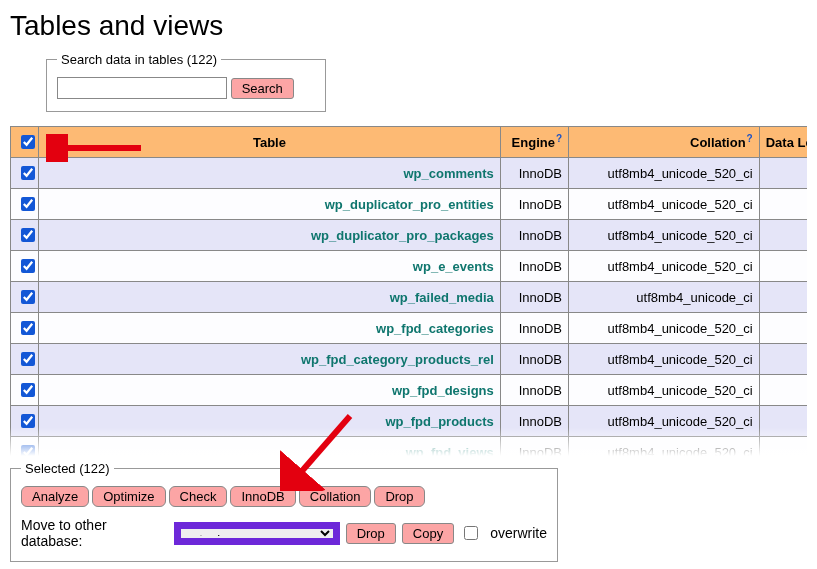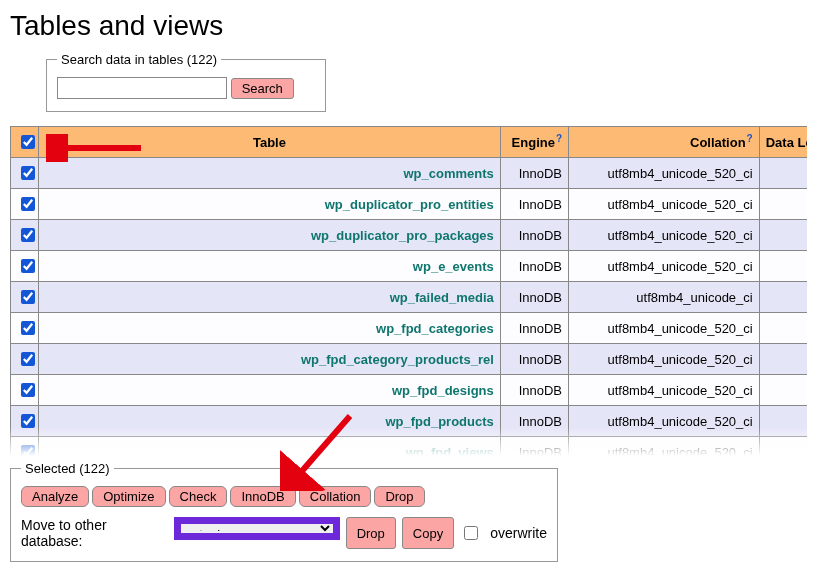--- a/index.html
+++ b/index.html
@@ -101,21 +101,21 @@
     left: 0; right: 0; bottom: 0;
     height: 34px;
     background: linear-gradient(to bottom, rgba(255,255,255,0), #fff 85%);
     pointer-events: none;
   }
   fieldset.selected {
     width: 548px;
   }
   .btn-row { margin-bottom: 10px; }
   .btn-row button { margin-right: 3px; border-radius: 6px; }
-  .move-row { display: flex; gap: 6px; font-size: 14px; }
+  .move-row { display: flex; align-items: center; gap: 6px; font-size: 14px; }
   select {
     font-size: 13px;
     padding: 2px 8px;
     border: 7px solid #6d28d9;
     background: #efefef;
     width: 170px;
     height: 23px;
   }
   .ow-label { font-size: 14px; display: inline-flex; align-items: center; gap: 9px; }
   

